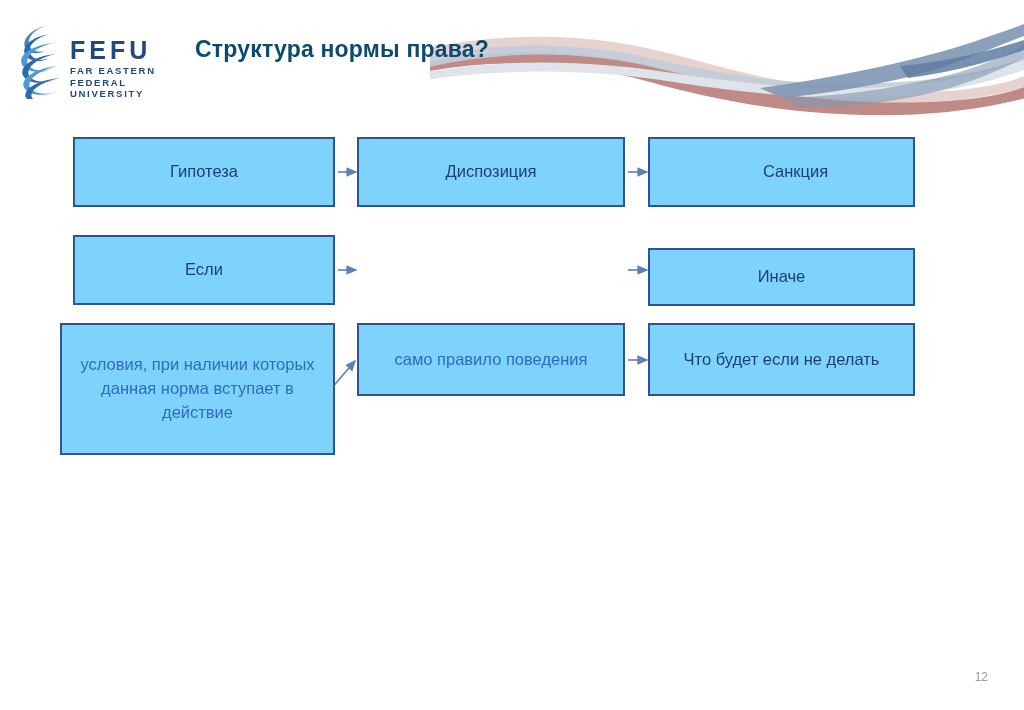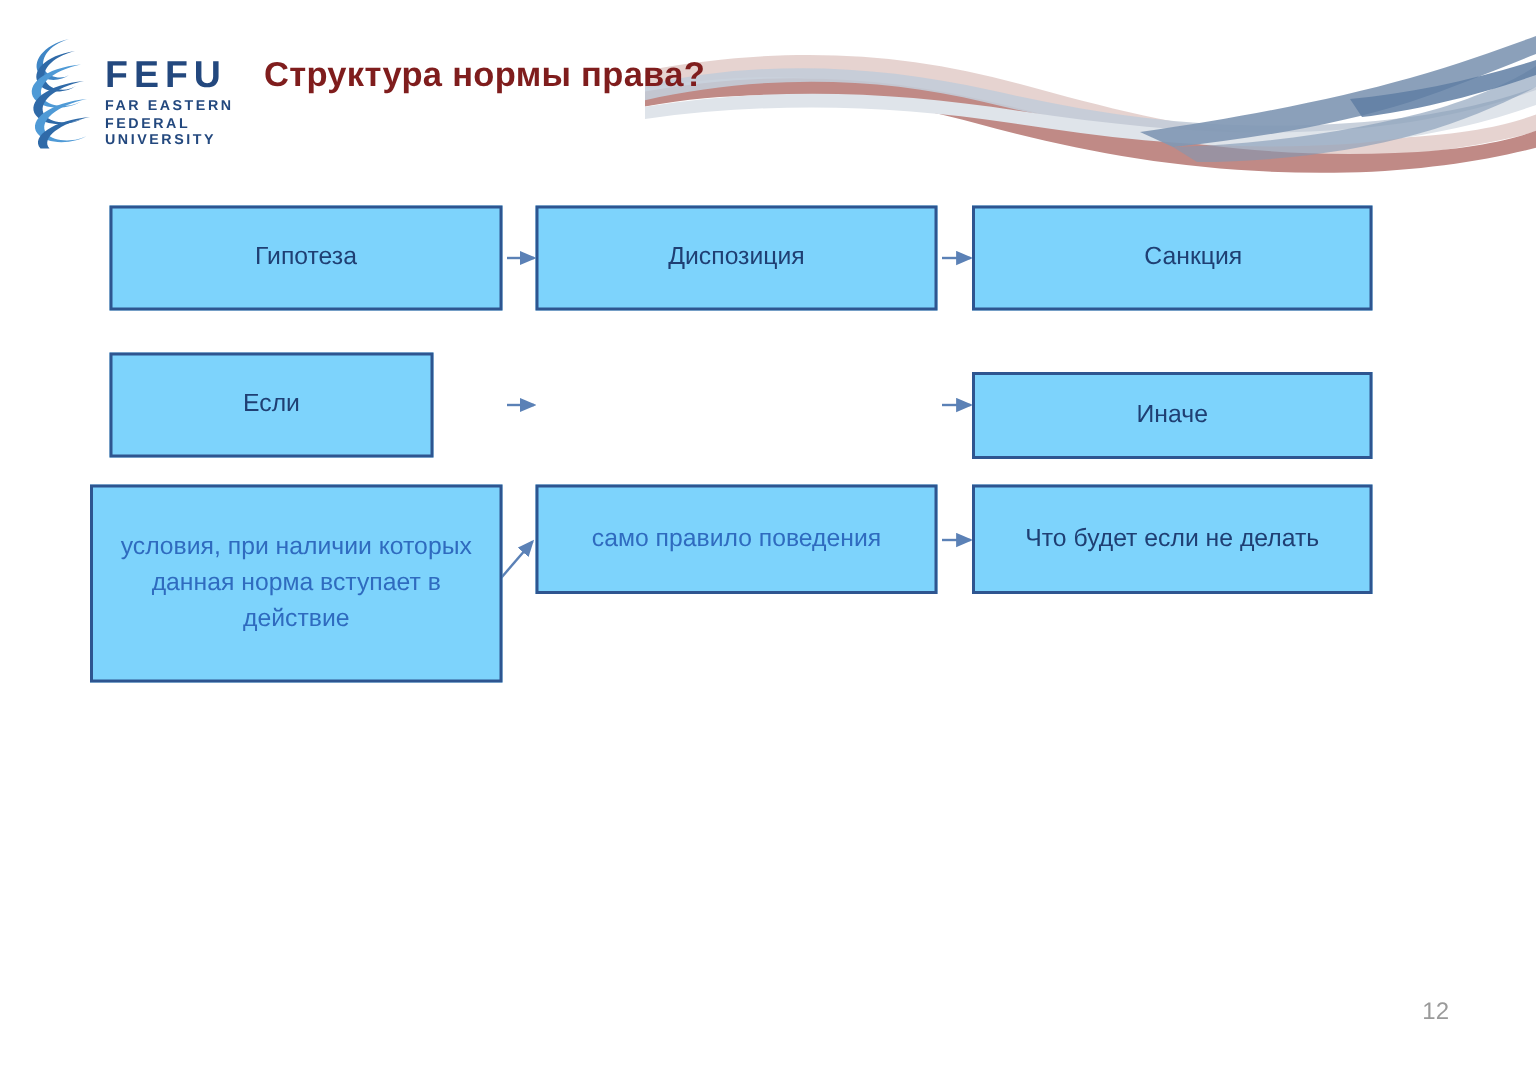--- a/index.html
+++ b/index.html
@@ -60,25 +60,25 @@
     color: #23487e;
     line-height: 1.22;
     margin-top: 2px;
     text-align: justify;
   }
   .logo-sub div { white-space: nowrap; }
 
   
   .slide-title {
     position: absolute;
-    left: 176px;
+    left: 195px;
     top: 36px;
     font-size: 23px;
     font-weight: bold;
-    color: #7f1d1d;
+    color: #0c4a6e;
     letter-spacing: 0.2px;
     white-space: nowrap;
   }
 
   
   .diagram {
     position: absolute;
     left: 0;
     top: 0;
     width: 1024px;
@@ -105,23 +105,23 @@
     left: 0;
     top: 0;
     width: 1024px;
     height: 710px;
     pointer-events: none;
   }
 
   
   .page-number {
     position: absolute;
-    right: 58px;
+    right: 36px;
     bottom: 26px;
-    font-size: 16px;
+    font-size: 12px;
     color: #9a9a9a;
   }
 </style>
 </head>
 <body>
 
 <svg class="ribbon" viewBox="0 0 594 118" preserveAspectRatio="none">
   <path d="M-5 48 C 90 30, 170 34, 250 56 C 330 78, 400 96, 500 92 C 560 89, 585 80, 600 74
            L 600 86 C 570 95, 520 104, 470 105 C 380 107, 300 92, 230 72 C 160 52, 80 44, -5 60 Z" fill="#ddc4c0" opacity="0.75"></path>
   <path d="M-5 62 C 80 46, 160 50, 240 70 C 320 90, 400 106, 500 102 C 555 100, 585 91, 600 85
@@ -182,21 +182,21 @@
   <div class="node" style="left:73px; top:137px; width:262px; height:70px;">
     <span>Гипотеза</span>
   </div>
   <div class="node" style="left:357px; top:137px; width:268px; height:70px;">
     <span>Диспозиция</span>
   </div>
   <div class="node" style="left:648px; top:137px; width:267px; height:70px;padding-left:36px;">
     <span>Санкция</span>
   </div>
 
-  <div class="node" style="left:73px; top:235px; width:216px; height:70px;">
+  <div class="node" style="left:73px; top:235px; width:262px; height:70px;">
     <span>Если</span>
   </div>
   <div class="node" style="left:648px; top:248px; width:267px; height:58px;">
     <span>Иначе</span>
   </div>
 
   <div class="node light" style="left:60px; top:323px; width:275px; height:132px;">
     <span>условия, при наличии которых данная норма вступает в действие</span>
   </div>
   <div class="node light" style="left:357px; top:323px; width:268px; height:73px;">

